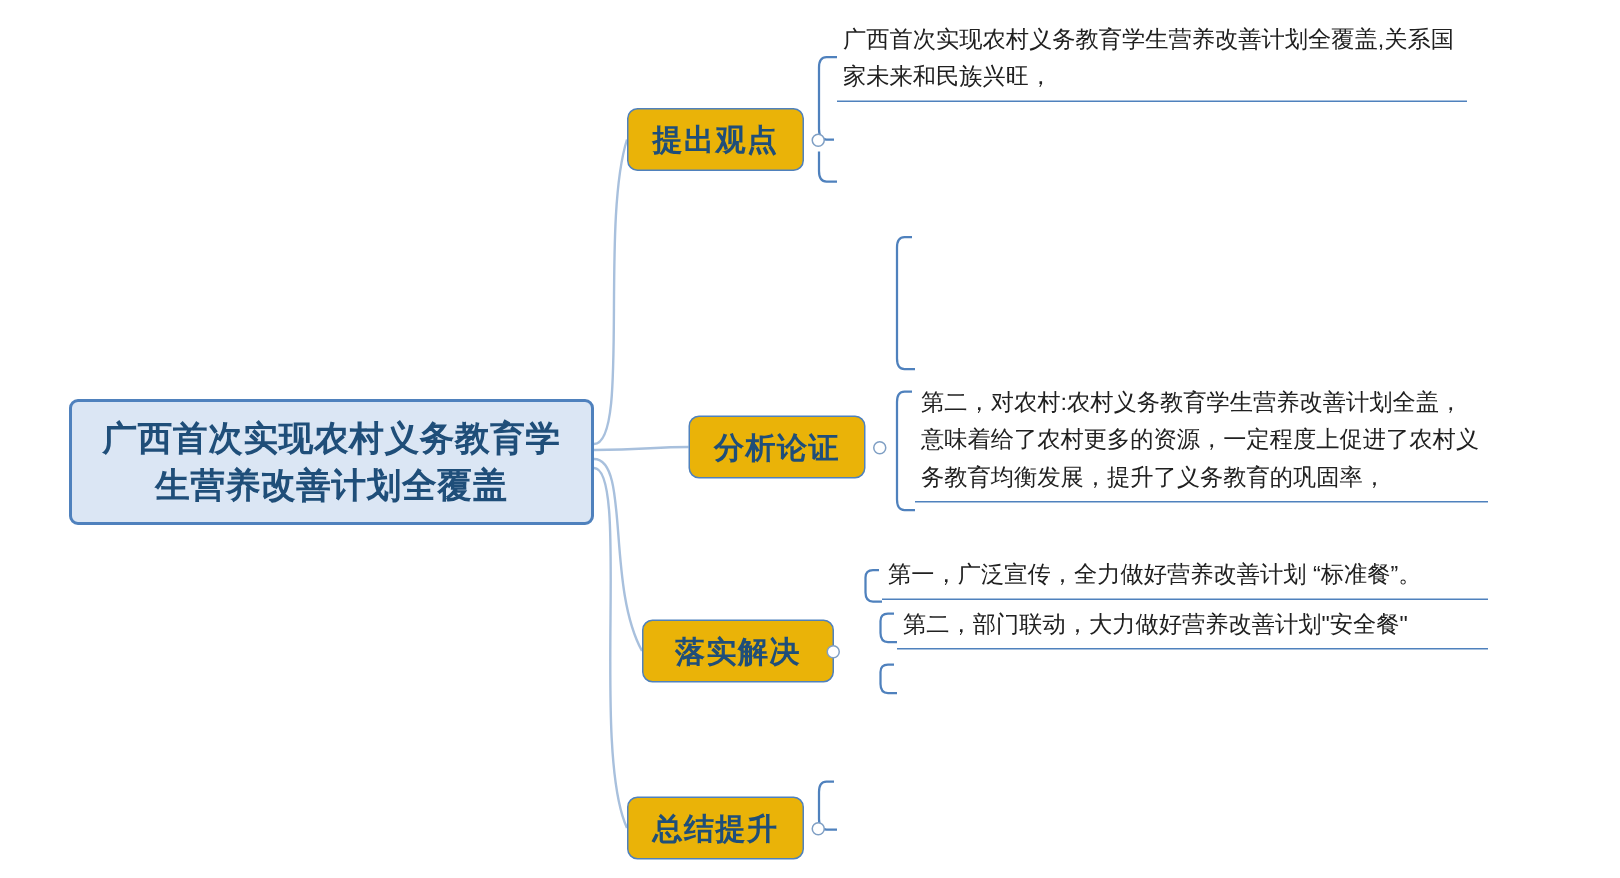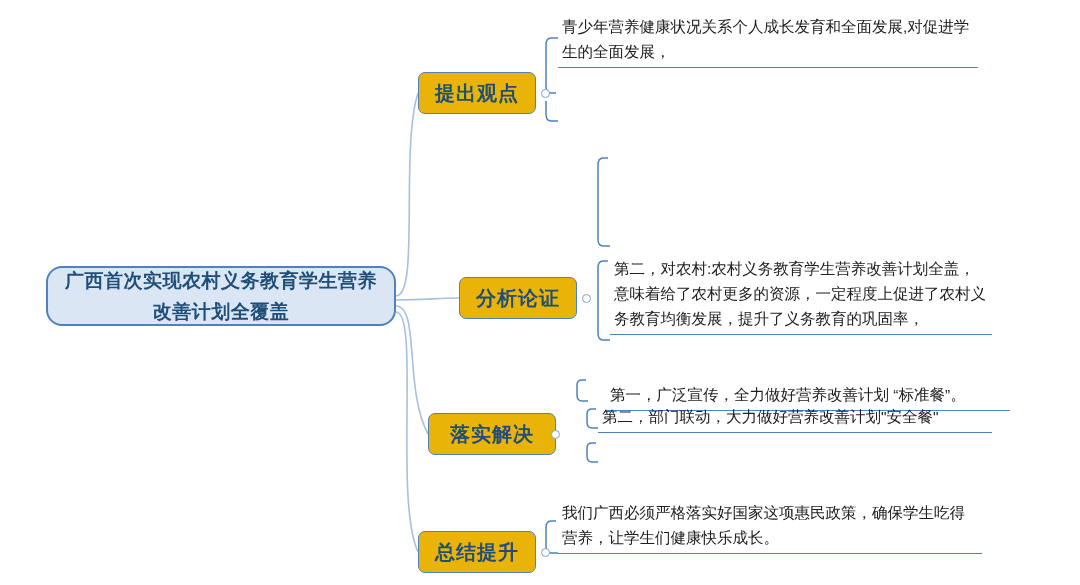--- a/index.html
+++ b/index.html
@@ -27,31 +27,31 @@
   }
   .node {
     position: absolute;
     box-sizing: border-box;
   }
   
   #root-node {
     left: 46px;
     top: 266px;
     width: 350px;
-    height: 60px;
+    height: 84px;
     background: #dbe6f4;
     border: 2px solid #4f81bd;
-    border-radius: 16px;
+    border-radius: 6px;
     display: flex;
     align-items: center;
     justify-content: center;
     text-align: center;
     color: #1f4e79;
     font-weight: bold;
-    font-size: 19px;
+    font-size: 23px;
     line-height: 31px;
     letter-spacing: 0.5px;
   }
   #root-node .root-text {
     display: block;
     width: 100%;
     padding: 0 10px;
     box-sizing: border-box;
   }
   
@@ -96,21 +96,21 @@
     text-align: left;
   }
 
   
   #leaf-0-0 { left: 558px; top: 14px; width: 420px; }
   #leaf-0-1 { left: 558px; top: 73px; width: 420px; }
   
   #leaf-1-0 { left: 610px; top: 152px; width: 382px; }
   #leaf-1-1 { left: 610px; top: 256px; width: 382px; }
   
-  #leaf-2-0 { left: 588px; top: 382px; width: 404px; margin-left: 18px; }
+  #leaf-2-0 { left: 588px; top: 371px; width: 404px; }
   #leaf-2-1 { left: 598px; top: 404px; width: 394px; }
   #leaf-2-2 { left: 598px; top: 438px; width: 394px; }
   
   #leaf-3-0 { left: 558px; top: 500px; width: 424px; }
 </style>
 </head>
 <body>
 
 <div id="canvas">
 
@@ -139,34 +139,33 @@
   </svg>
 
   <div id="root-node" class="node">
     <span class="root-text">广西首次实现农村义务教育学生营养改善计划全覆盖</span>
   </div>
 
   <div id="branch-0" class="node branch">
     <span>提出观点</span>
   </div>
   <div class="branch-dot" style="left:541px; top:89px;"></div>
-  <div id="leaf-0-0" class="leaf">青少年营养健康状况关系个人成长发育和全面发展,对促进学生的全面发展，</div>
+  <div id="leaf-0-0" class="leaf">广西首次实现农村义务教育学生营养改善计划全覆盖,关系国家未来和民族兴旺，</div>
 
   <div id="branch-1" class="node branch">
     <span>分析论证</span>
   </div>
   <div class="branch-dot" style="left:582px; top:294px;"></div>
   <div id="leaf-1-1" class="leaf">第二，对农村:农村义务教育学生营养改善计划全盖，意味着给了农村更多的资源，一定程度上促进了农村义务教育均衡发展，提升了义务教育的巩固率，</div>
 
   <div id="branch-2" class="node branch">
     <span>落实解决</span>
   </div>
   <div class="branch-dot" style="left:551px; top:430px;"></div>
   <div id="leaf-2-0" class="leaf">第一，广泛宣传，全力做好营养改善计划 “标准餐”。</div>
   <div id="leaf-2-1" class="leaf">第二，部门联动，大力做好营养改善计划"安全餐"</div>
 
   <div id="branch-3" class="node branch">
     <span>总结提升</span>
   </div>
   <div class="branch-dot" style="left:541px; top:548px;"></div>
-  <div id="leaf-3-0" class="leaf">我们广西必须严格落实好国家这项惠民政策，确保学生吃得营养，让学生们健康快乐成长。</div>
 
 </div>
 
 </body></html>

